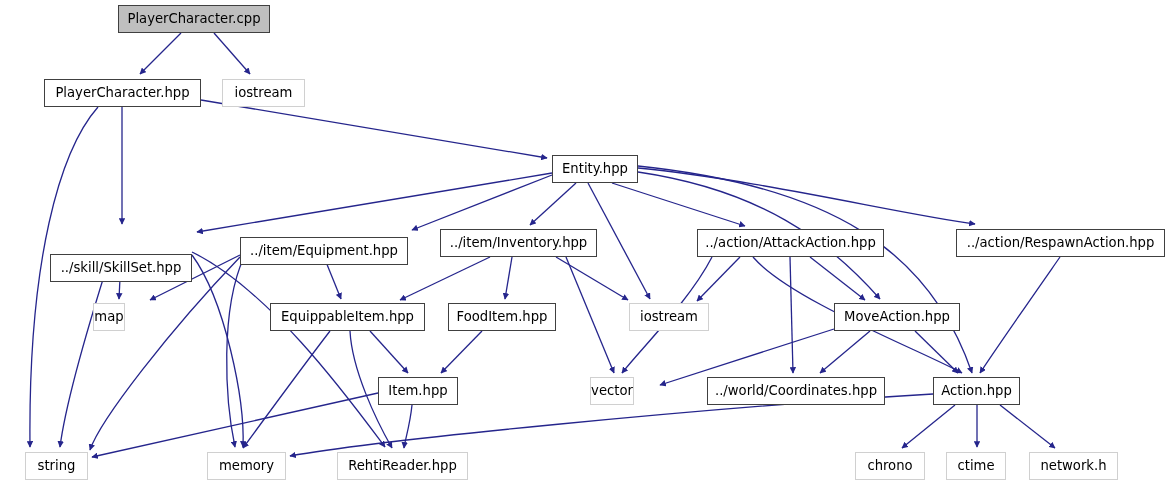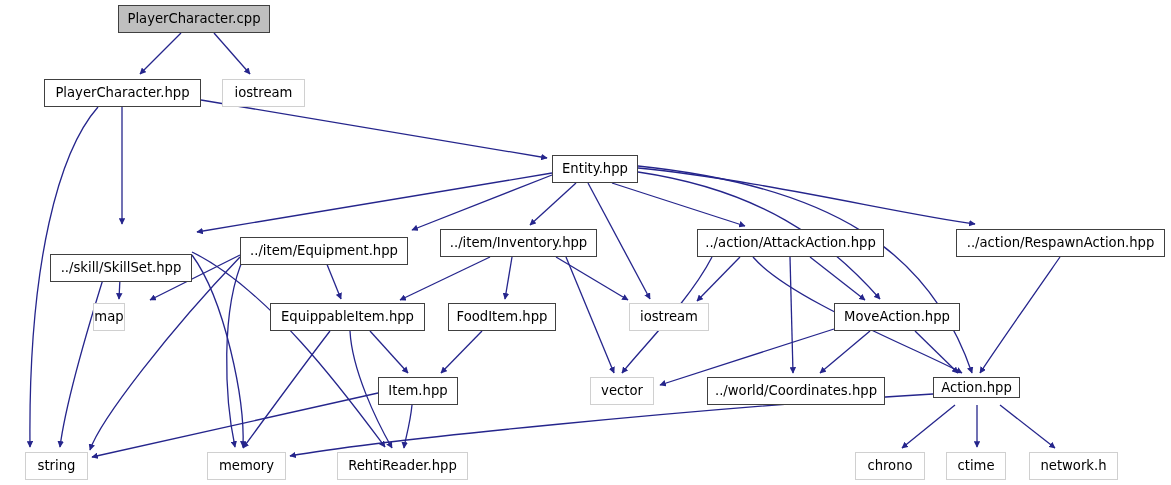--- a/index.html
+++ b/index.html
@@ -143,27 +143,27 @@
       </div>
       <div class="node light" style="left: 629px; top: 303px; width: 80px; height: 28px;">
         <span class="node-label">iostream</span>
       </div>
       <div class="node solid" style="left: 834px; top: 303px; width: 126px; height: 28px;">
         <span class="node-label">MoveAction.hpp</span>
       </div>
       <div class="node solid" style="left: 378px; top: 377px; width: 80px; height: 28px;">
         <span class="node-label">Item.hpp</span>
       </div>
-      <div class="node light" style="left: 590px; top: 377px; width: 64px; height: 28px;">
+      <div class="node light" style="left: 590px; top: 377px; width: 44px; height: 28px;">
         <span class="node-label">vector</span>
       </div>
       <div class="node solid" style="left: 707px; top: 377px; width: 178px; height: 28px;">
         <span class="node-label">../world/Coordinates.hpp</span>
       </div>
-      <div class="node solid" style="left: 933px; top: 377px; width: 87px; height: 21px;">
+      <div class="node solid" style="left: 933px; top: 377px; width: 87px; height: 28px;">
         <span class="node-label">Action.hpp</span>
       </div>
       <div class="node light" style="left: 25px; top: 452px; width: 63px; height: 28px;">
         <span class="node-label">string</span>
       </div>
       <div class="node light" style="left: 207px; top: 452px; width: 79px; height: 28px;">
         <span class="node-label">memory</span>
       </div>
       <div class="node light" style="left: 337px; top: 452px; width: 131px; height: 28px;">
         <span class="node-label">RehtiReader.hpp</span>

